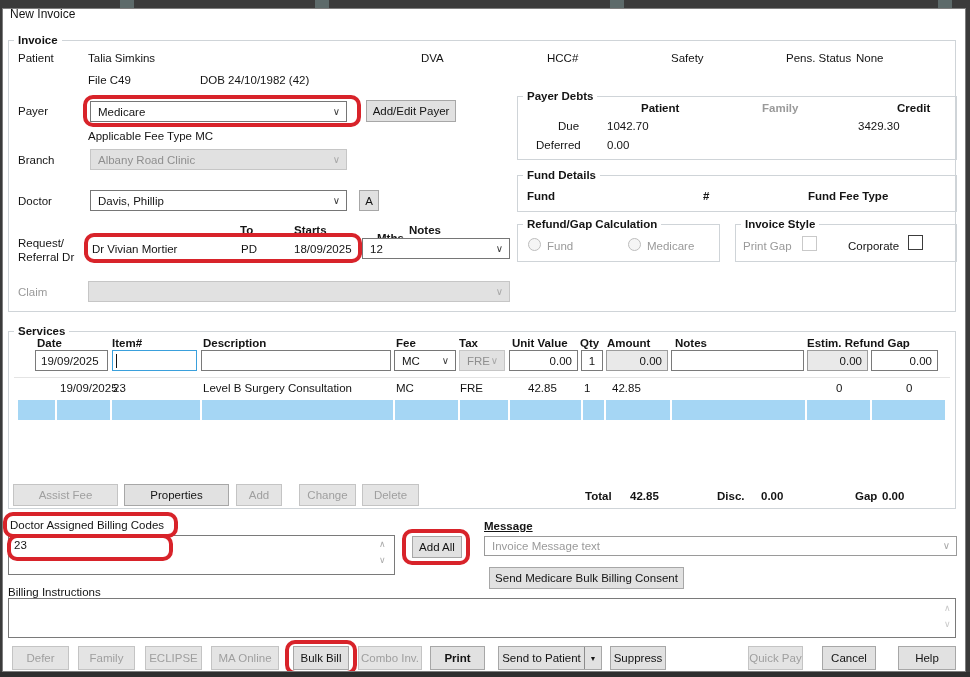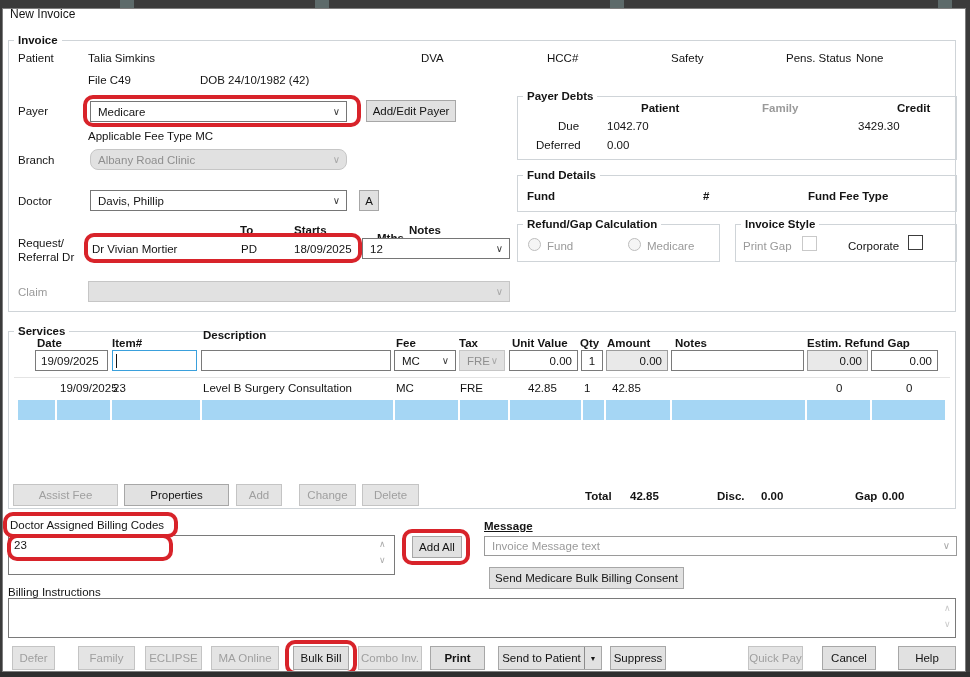--- a/index.html
+++ b/index.html
@@ -68,21 +68,21 @@
   <div class="lbl" style="left:18px;top:104px;">Payer</div>
   <div class="combo" style="left:90px;top:101px;width:257px;height:21px;">
     <span>Medicare</span>
     <span class="chev">∨</span>
   </div>
   <div class="red-box" style="left:83px;top:95px;width:278px;height:32px;"></div>
   <div class="btn" style="left:366px;top:100px;width:90px;height:22px;">Add/Edit Payer</div>
   <div class="lbl" style="left:88px;top:129px;">Applicable Fee Type MC</div>
 
   <div class="lbl" style="left:18px;top:153px;">Branch</div>
-  <div class="combo disabled" style="left:90px;top:149px;width:257px;height:21px;border-radius:8px;">
+  <div class="combo disabled" style="left:90px;top:149px;width:257px;height:21px;">
     <span>Albany Road Clinic</span>
     <span class="chev">∨</span>
   </div>
 
   <div class="lbl" style="left:18px;top:194px;">Doctor</div>
   <div class="combo" style="left:90px;top:190px;width:257px;height:21px;">
     <span>Davis, Phillip</span>
     <span class="chev">∨</span>
   </div>
   <div class="btn" style="left:359px;top:190px;width:20px;height:21px;">A</div>
@@ -138,21 +138,21 @@
   <div class="lbl gray" style="left:743px;top:239px;">Print Gap</div>
   <div class="check disabled" style="left:802px;top:236px;"></div>
   <div class="lbl" style="left:848px;top:239px;">Corporate</div>
   <div class="check" style="left:908px;top:235px;"></div>
 
   <div class="group" style="left:8px;top:331px;width:948px;height:178px;"></div>
   <div class="group-label" style="left:14px;top:324px;">Services</div>
 
   <div class="lbl b" style="left:37px;top:336px;">Date</div>
   <div class="lbl b" style="left:112px;top:336px;">Item#</div>
-  <div class="lbl b" style="left:203px;top:328px;">Description</div>
+  <div class="lbl b" style="left:203px;top:336px;">Description</div>
   <div class="lbl b" style="left:396px;top:336px;">Fee</div>
   <div class="lbl b" style="left:459px;top:336px;">Tax</div>
   <div class="lbl b" style="left:512px;top:336px;">Unit Value</div>
   <div class="lbl b" style="left:580px;top:336px;">Qty</div>
   <div class="lbl b" style="left:607px;top:336px;">Amount</div>
   <div class="lbl b" style="left:675px;top:336px;">Notes</div>
   <div class="lbl b" style="left:807px;top:336px;">Estim. Refund Gap</div>
 
   <div class="field" style="left:35px;top:350px;width:73px;height:21px;">
     <span>19/09/2025</span>
@@ -252,21 +252,21 @@
   </div>
   <div class="btn" style="left:489px;top:567px;width:195px;height:22px;">Send Medicare Bulk Billing Consent</div>
 
   <div class="lbl" style="left:8px;top:585px;">Billing Instructions</div>
   <div class="field" style="left:8px;top:598px;width:948px;height:40px;align-items:flex-start;padding:3px 5px;">
     <span></span>
   </div>
   <div class="scrollarrow" style="left:944px;top:604px;color:#c9c9c9;">∧</div>
   <div class="scrollarrow" style="left:944px;top:620px;color:#c9c9c9;">∨</div>
 
-  <div class="btn disabled" style="left:12px;top:646px;width:43px;height:24px;">Defer</div>
+  <div class="btn disabled" style="left:12px;top:646px;width:57px;height:24px;">Defer</div>
   <div class="btn disabled" style="left:78px;top:646px;width:57px;height:24px;">Family</div>
   <div class="btn disabled" style="left:145px;top:646px;width:57px;height:24px;">ECLIPSE</div>
   <div class="btn disabled" style="left:211px;top:646px;width:68px;height:24px;">MA Online</div>
   <div class="btn" style="left:293px;top:646px;width:56px;height:24px;">Bulk Bill</div>
   <div class="red-box" style="left:285px;top:640px;width:72px;height:35px;"></div>
   <div class="btn disabled" style="left:358px;top:646px;width:64px;height:24px;">Combo Inv.</div>
   <div class="btn" style="left:430px;top:646px;width:55px;height:24px;font-weight:bold;">Print</div>
 
   <div class="btn" style="left:498px;top:646px;width:104px;height:24px;padding:0;">
     <span style="flex:1;text-align:center;">Send to Patient</span>

